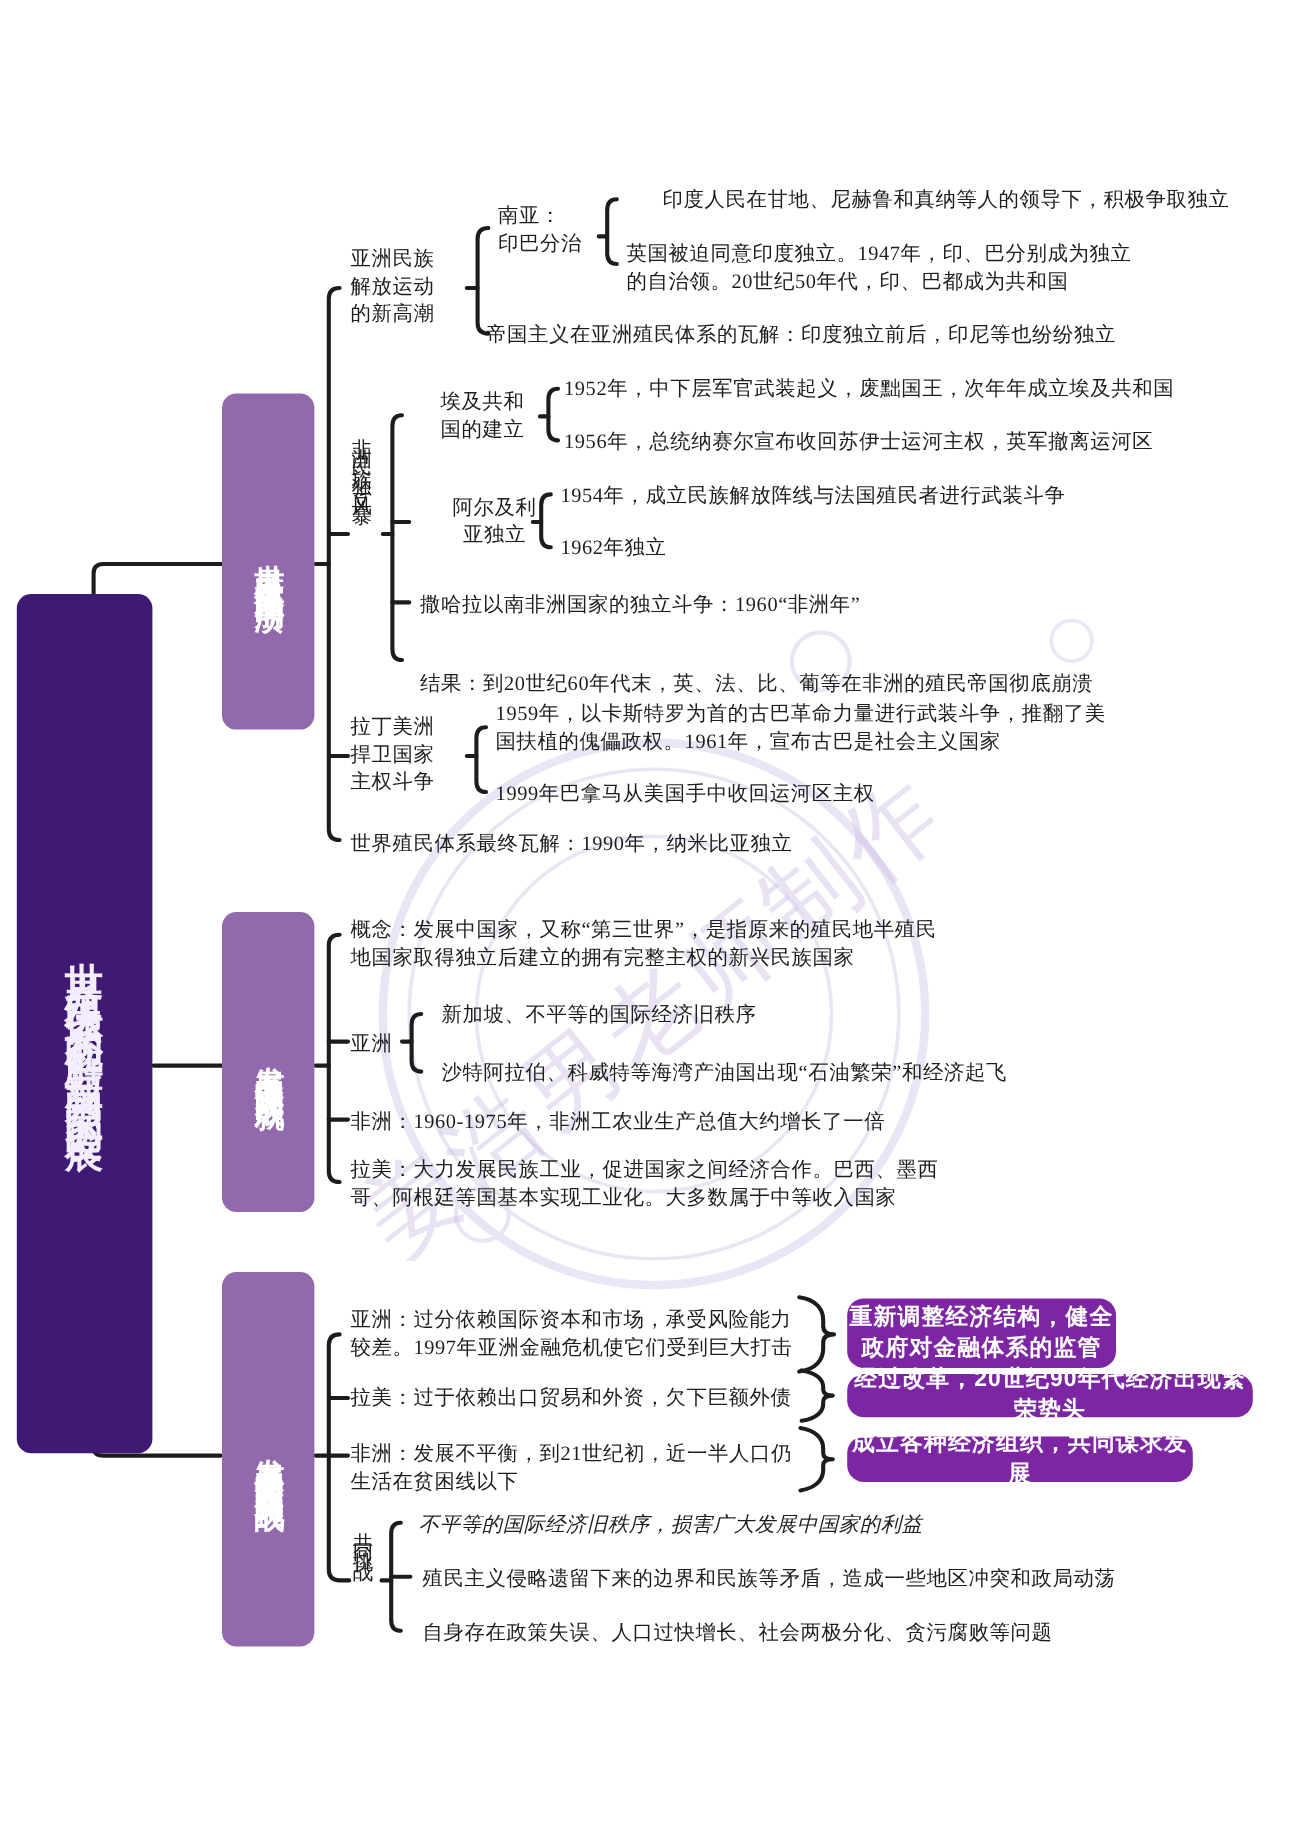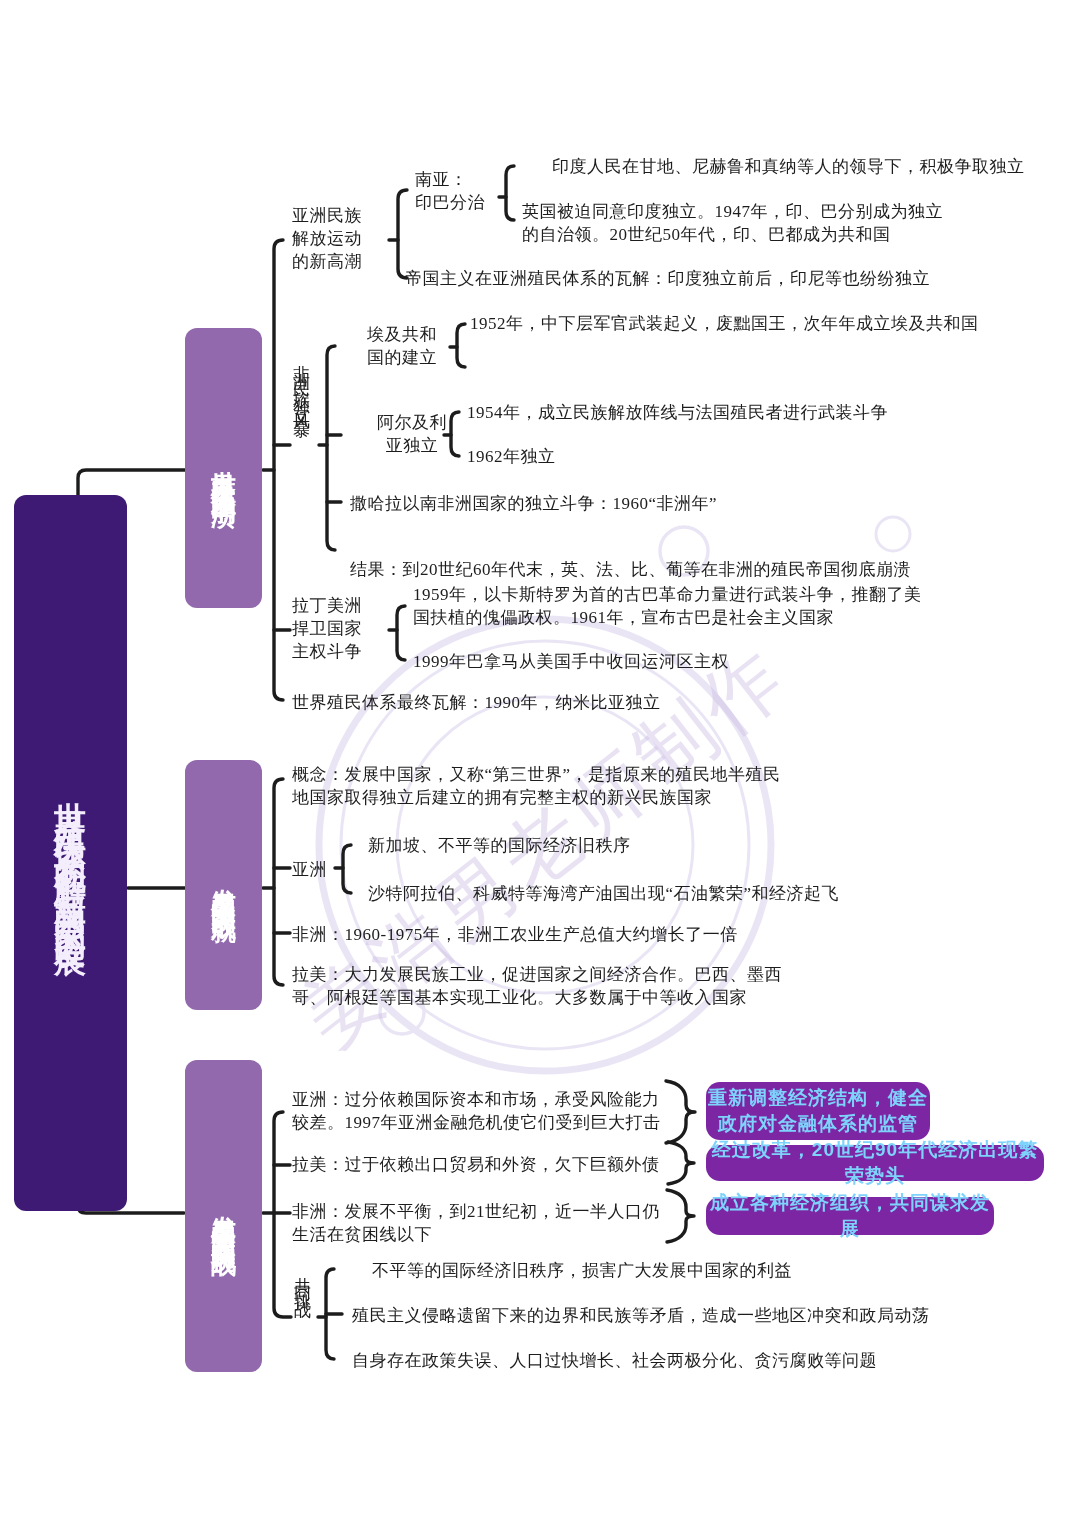--- a/index.html
+++ b/index.html
@@ -23,21 +23,21 @@
   }
   .branchbox span{
     writing-mode:vertical-rl;text-orientation:upright;color:#ffffff;font-size:25px;font-weight:700;
     letter-spacing:4px;line-height:1;
   }
   .vlabel{
     position:absolute;writing-mode:vertical-rl;text-orientation:upright;
     font-size:17px;letter-spacing:8px;line-height:1;white-space:nowrap;
   }
   .solbox{
-    position:absolute;background:#7d26a3;border-radius:14px;color:#7dd3fc;
+    position:absolute;background:#7d26a3;border-radius:14px;color:#ffffff;
     display:flex;align-items:center;justify-content:center;text-align:center;
     font-family:"Liberation Sans","DejaVu Sans",sans-serif;font-weight:700;font-size:19px;
     line-height:26px;white-space:pre-line;letter-spacing:1px;
   }
   .watermark{position:absolute;left:0;top:0;pointer-events:none;}
 </style>
 </head>
 <body>
 
 <div id="canvas">
@@ -128,20 +128,21 @@
   <div class="node" style="left:415px;top:168px;width:100px;">南亚：
 印巴分治</div>
   <div class="node" style="left:552px;top:155px;width:545px;">印度人民在甘地、尼赫鲁和真纳等人的领导下，积极争取独立</div>
   <div class="node" style="left:522px;top:200px;width:438px;">英国被迫同意印度独立。1947年，印、巴分别成为独立的自治领。20世纪50年代，印、巴都成为共和国</div>
   <div class="node" style="left:405px;top:267px;width:640px;">帝国主义在亚洲殖民体系的瓦解：印度独立前后，印尼等也纷纷独立</div>
 
   <div class="vlabel" style="left:293px;top:352px;">非洲民族独立风暴</div>
   <div class="node" style="left:367px;top:323px;width:90px;">埃及共和
 国的建立</div>
   <div class="node" style="left:470px;top:312px;width:590px;">1952年，中下层军官武装起义，废黜国王，次年年成立埃及共和国</div>
+  <div class="node" style="left:470px;top:356px;width:590px;">1956年，总统纳赛尔宣布收回苏伊士运河主权，英军撤离运河区</div>
   <div class="node" style="left:367px;top:411px;width:90px;text-align:center;">阿尔及利
 亚独立</div>
   <div class="node" style="left:467px;top:401px;width:560px;">1954年，成立民族解放阵线与法国殖民者进行武装斗争</div>
   <div class="node" style="left:467px;top:445px;width:300px;">1962年独立</div>
   <div class="node" style="left:350px;top:492px;width:600px;">撒哈拉以南非洲国家的独立斗争：1960“非洲年”</div>
   <div class="node" style="left:350px;top:538px;width:640px;margin-top:20px;">结果：到20世纪60年代末，英、法、比、葡等在非洲的殖民帝国彻底崩溃</div>
 
   <div class="node" style="left:292px;top:594px;width:100px;">拉丁美洲
 捍卫国家
 主权斗争</div>
@@ -158,17 +159,17 @@
 
   <div class="node" style="left:292px;top:1088px;width:378px;">亚洲：过分依赖国际资本和市场，承受风险能力较差。1997年亚洲金融危机使它们受到巨大打击</div>
   <div class="solbox" style="left:706px;top:1082px;width:224px;height:58px;">重新调整经济结构，健全
 政府对金融体系的监管</div>
   <div class="node" style="left:292px;top:1153px;width:390px;">拉美：过于依赖出口贸易和外资，欠下巨额外债</div>
   <div class="solbox" style="left:706px;top:1145px;width:338px;height:36px;">经过改革，20世纪90年代经济出现繁荣势头</div>
   <div class="node" style="left:292px;top:1200px;width:378px;">非洲：发展不平衡，到21世纪初，近一半人口仍生活在贫困线以下</div>
   <div class="solbox" style="left:706px;top:1197px;width:288px;height:38px;">成立各种经济组织，共同谋求发展</div>
 
   <div class="vlabel" style="left:294px;top:1264px;">共同挑战</div>
-  <div class="node" style="left:372px;top:1259px;width:600px;">不平等的国际经济旧秩序，损害广大发展中国家的利益</div>
+  <div class="node" style="left:349px;top:1259px;width:600px;font-style:italic;">不平等的国际经济旧秩序，损害广大发展中国家的利益</div>
   <div class="node" style="left:352px;top:1304px;width:660px;">殖民主义侵略遗留下来的边界和民族等矛盾，造成一些地区冲突和政局动荡</div>
   <div class="node" style="left:352px;top:1349px;width:640px;">自身存在政策失误、人口过快增长、社会两极分化、贪污腐败等问题</div>
 
 </div>
 
 </body></html>

